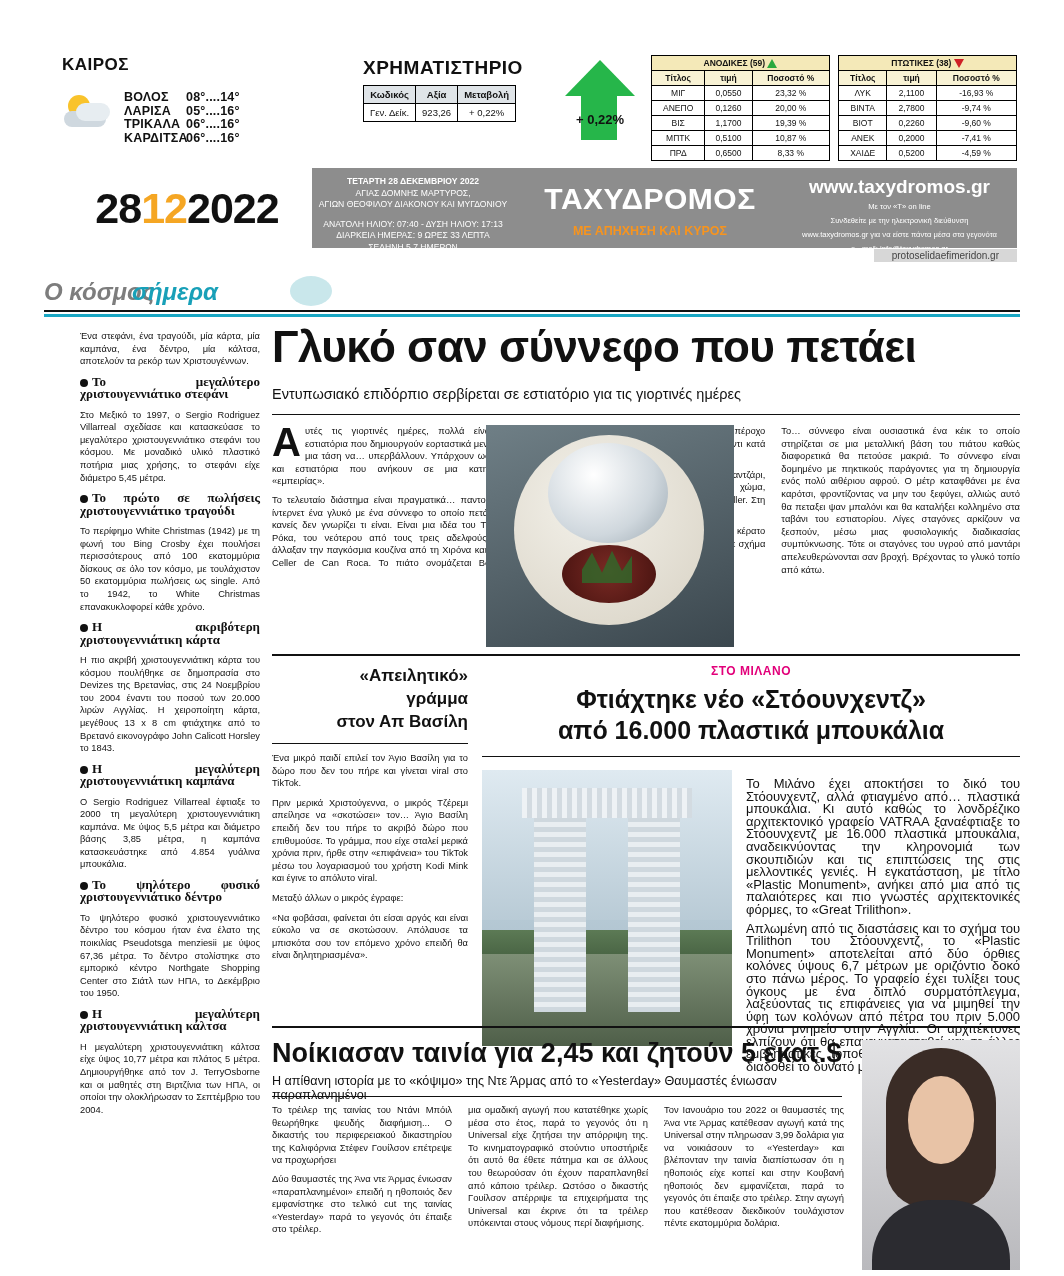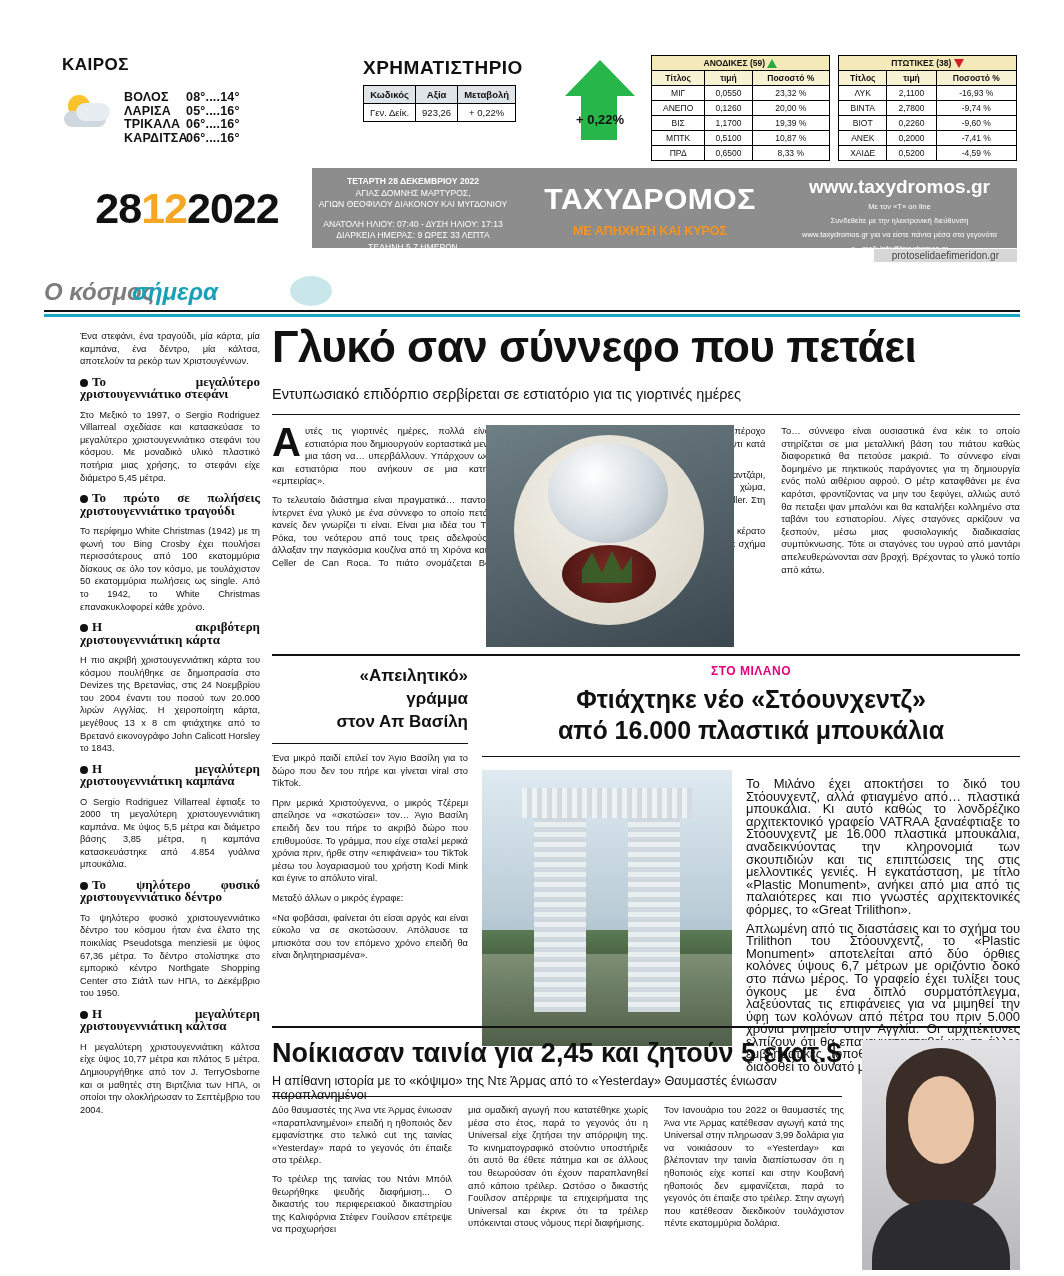--- a/index.html
+++ b/index.html
@@ -377,22 +377,22 @@
       <p>Το Μιλάνο έχει αποκτήσει το δικό του Στόουνχεντζ, αλλά φτιαγμένο από… πλαστικά μπουκάλια. Κι αυτό καθώς το λονδρέζικο αρχιτεκτονικό γραφείο VATRAA ξαναέφτιαξε το Στόουνχεντζ με 16.000 πλαστικά μπουκάλια, αναδεικνύοντας την κληρονομιά των σκουπιδιών και τις επιπτώσεις της στις μελλοντικές γενιές. Η εγκατάσταση, με τίτλο «Plastic Monument», ανήκει από μια από τις παλαιότερες και πιο γνωστές αρχιτεκτονικές φόρμες, το «Great Trilithon».</p>
       <p>Απλωμένη από τις διαστάσεις και το σχήμα του Trilithon του Στόουνχεντζ, το «Plastic Monument» αποτελείται από δύο όρθιες κολόνες ύψους 6,7 μέτρων με οριζόντιο δοκό στο πάνω μέρος. Το γραφείο έχει τυλίξει τους όγκους με ένα διπλό συρματόπλεγμα, λαξεύοντας τις επιφάνειες για να μιμηθεί την ύφη των κολόνων από πέτρα του πριν 5.000 χρόνια μνημείο στην Αγγλία. Οι αρχιτέκτονες ελπίζουν ότι θα επανεγκατασταθεί και σε άλλες εμβληματικές τοποθεσίες του κόσμου για να διαδοθεί το δυνατό μήνυμά του.</p>
     </div>
   </div>
 
   <div class="botrule"></div>
   <div class="bot-head">Νοίκιασαν ταινία για 2,45 και ζητούν 5 εκατ.$</div>
   <div class="bot-sub">Η απίθανη ιστορία με το «κόψιμο» της Ντε Άρμας από το «Yesterday» Θαυμαστές ένιωσαν παραπλανημένοι</div>
   <div class="bot-line"></div>
   <div class="bot-cols">
+    <p>Το τρέιλερ της ταινίας του Ντάνι Μπόιλ θεωρήθηκε ψευδής διαφήμιση... Ο δικαστής του περιφερειακού δικαστηρίου της Καλιφόρνια Στέφεν Γουίλσον επέτρεψε να προχωρήσει</p>
     <p>Δύο θαυμαστές της Άνα ντε Άρμας ένιωσαν «παραπλανημένοι» επειδή η ηθοποιός δεν εμφανίστηκε στο τελικό cut της ταινίας «Yesterday» παρά το γεγονός ότι έπαιξε στο τρέιλερ.</p>
-    <p>Το τρέιλερ της ταινίας του Ντάνι Μπόιλ θεωρήθηκε ψευδής διαφήμιση... Ο δικαστής του περιφερειακού δικαστηρίου της Καλιφόρνια Στέφεν Γουίλσον επέτρεψε να προχωρήσει</p>
     <p>μια ομαδική αγωγή που κατατέθηκε χωρίς μέσα στο έτος, παρά το γεγονός ότι η Universal είχε ζητήσει την απόρριψη της. Το κινηματογραφικό στούντιο υποστήριξε ότι αυτό θα έθετε πάτημα και σε άλλους του θεωρούσαν ότι έχουν παραπλανηθεί από κάποιο τρέιλερ. Ωστόσο ο δικαστής Γουίλσον απέρριψε τα επιχειρήματα της Universal και έκρινε ότι τα τρέιλερ υπόκεινται στους νόμους περί διαφήμισης.</p>
     <p>Τον Ιανουάριο του 2022 οι θαυμαστές της Άνα ντε Άρμας κατέθεσαν αγωγή κατά της Universal στην πληρωσαν 3,99 δολάρια για να νοικιάσουν το «Yesterday» και βλέπονταν την ταινία διαπίστωσαν ότι η ηθοποιός είχε κοπεί και στην Κουβανή ηθοποιός δεν εμφανίζεται, παρά το γεγονός ότι έπαιξε στο τρέιλερ. Στην αγωγή που κατέθεσαν διεκδικούν τουλάχιστον πέντε εκατομμύρια δολάρια.</p>
   </div>
   <div class="portrait">
     <div class="pr-hair"></div>
     <div class="pr-face"></div>
     <div class="pr-body"></div>
   </div>
 
 </div>

